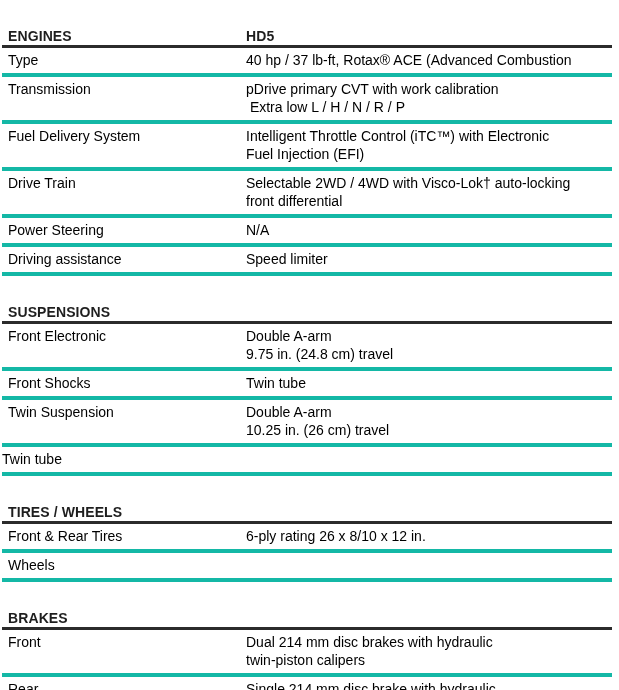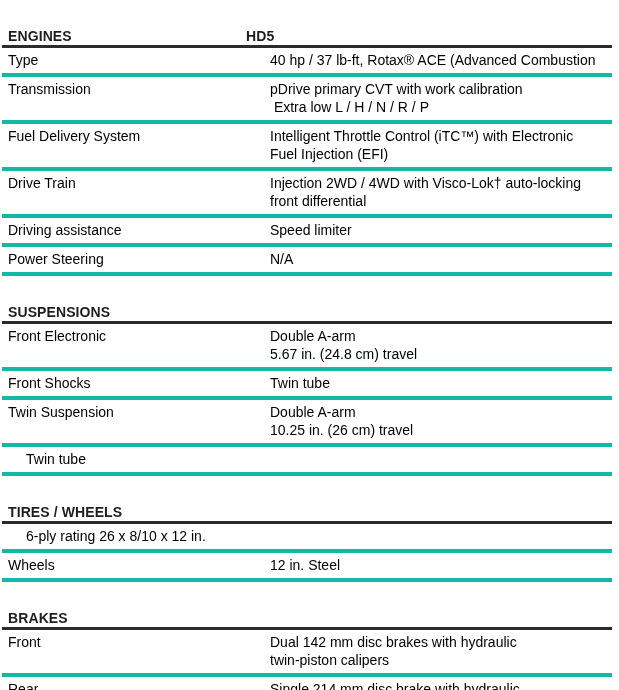--- a/index.html
+++ b/index.html
@@ -4,21 +4,21 @@
 <style>
   html, body { margin: 0; padding: 0; background: #ffffff; }
   body { width: 619px; height: 690px; overflow: hidden; font-family: "Liberation Sans", sans-serif; color: #2a2a2a; }
   .sheet { position: relative; padding-top: 24px; padding-left: 2px; width: 610px; }
   .section { margin-bottom: 24px; }
   .sec-head { display: flex; height: 20px; align-items: flex-end; padding-bottom: 1px; border-bottom: 3px solid #2b2b2b; }
   .sec-head .c1, .sec-head .c2 { font-weight: bold; font-size: 14px; color: #1e1e1e; letter-spacing: 0.1px; }
   .c1 { width: 244px; padding-left: 6px; box-sizing: border-box; }
   .c2 { flex: 1; }
   .row { display: flex; border-bottom: 4px solid #14b8a6; padding: 3px 0 4px 0; font-size: 14px; line-height: 18px; color: #000000; }
-  .row .c2 { padding-right: 6px; margin-left: 24px; }
+  .row .c2 { padding-right: 6px; }
 </style>
 </head>
 <body>
 
 <div class="sheet">
 
   <div class="section">
     <div class="sec-head">
       <div class="c1">ENGINES</div>
       <div class="c2">HD5</div>
@@ -39,48 +39,48 @@
     <div class="row">
       <div class="c1">Fuel Delivery System</div>
       <div class="c2">
         <div>Intelligent Throttle Control (iTC™) with Electronic</div>
         <div>Fuel Injection (EFI)</div>
       </div>
     </div>
     <div class="row">
       <div class="c1">Drive Train</div>
       <div class="c2">
-        <div>Injection 2WD / 4WD with Visco-Lok† auto-locking</div>
+        <div>Selectable 2WD / 4WD with Visco-Lok† auto-locking</div>
         <div>front differential</div>
+      </div>
+    </div>
+    <div class="row">
+      <div class="c1">Power Steering</div>
+      <div class="c2">
+        <div>N/A</div>
       </div>
     </div>
     <div class="row">
       <div class="c1">Driving assistance</div>
       <div class="c2">
         <div>Speed limiter</div>
-      </div>
-    </div>
-    <div class="row">
-      <div class="c1">Power Steering</div>
-      <div class="c2">
-        <div>N/A</div>
       </div>
     </div>
   </div>
 
   <div class="section">
     <div class="sec-head">
       <div class="c1">SUSPENSIONS</div>
       <div class="c2"></div>
     </div>
     <div class="row">
       <div class="c1">Front Electronic</div>
       <div class="c2">
         <div>Double A-arm</div>
-        <div>5.67 in. (24.8 cm) travel</div>
+        <div>9.75 in. (24.8 cm) travel</div>
       </div>
     </div>
     <div class="row">
       <div class="c1">Front Shocks</div>
       <div class="c2">
         <div>Twin tube</div>
       </div>
     </div>
     <div class="row">
       <div class="c1">Twin Suspension</div>
@@ -95,41 +95,39 @@
       </div>
     </div>
   </div>
 
   <div class="section">
     <div class="sec-head">
       <div class="c1">TIRES / WHEELS</div>
       <div class="c2"></div>
     </div>
     <div class="row">
+      <div class="c1">Front &amp; Rear Tires</div>
       <div class="c2">
         <div>6-ply rating 26 x 8/10 x 12 in.</div>
       </div>
     </div>
     <div class="row">
       <div class="c1">Wheels</div>
-      <div class="c2">
-        <div>12 in. Steel</div>
-      </div>
     </div>
   </div>
 
   <div class="section">
     <div class="sec-head">
       <div class="c1">BRAKES</div>
       <div class="c2"></div>
     </div>
     <div class="row">
       <div class="c1">Front</div>
       <div class="c2">
-        <div>Dual 142 mm disc brakes with hydraulic</div>
+        <div>Dual 214 mm disc brakes with hydraulic</div>
         <div>twin-piston calipers</div>
       </div>
     </div>
     <div class="row">
       <div class="c1">Rear</div>
       <div class="c2">
         <div>Single 214 mm disc brake with hydraulic</div>
         <div>twin-piston caliper</div>
       </div>
     </div>

